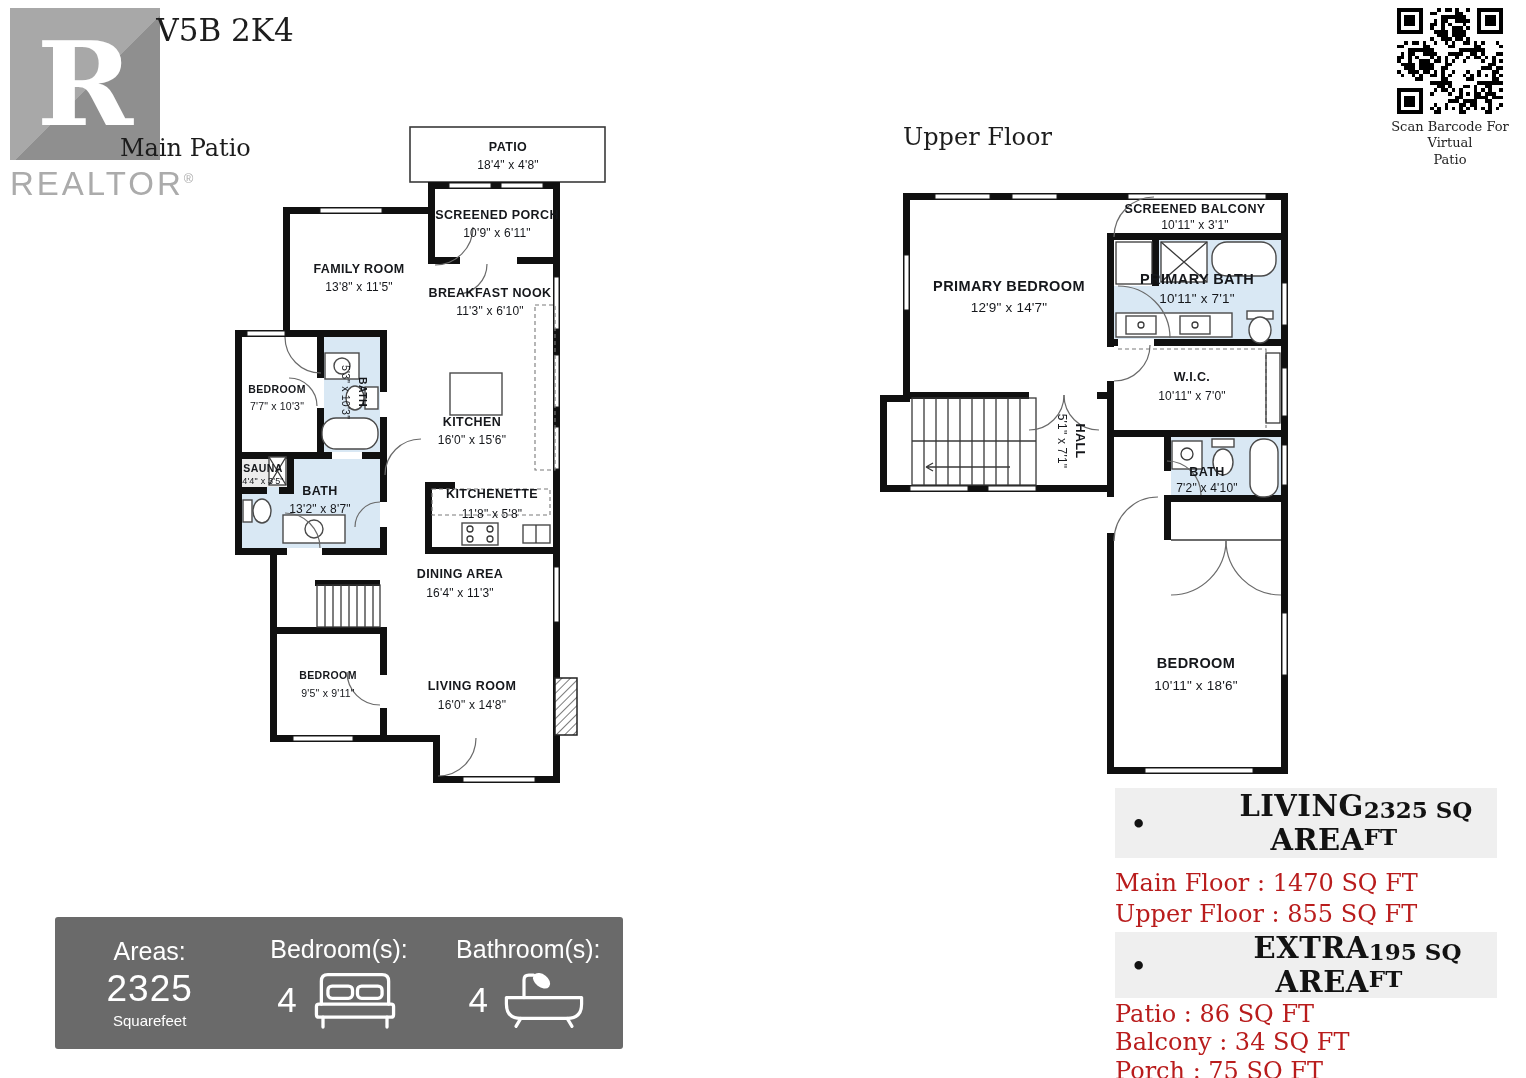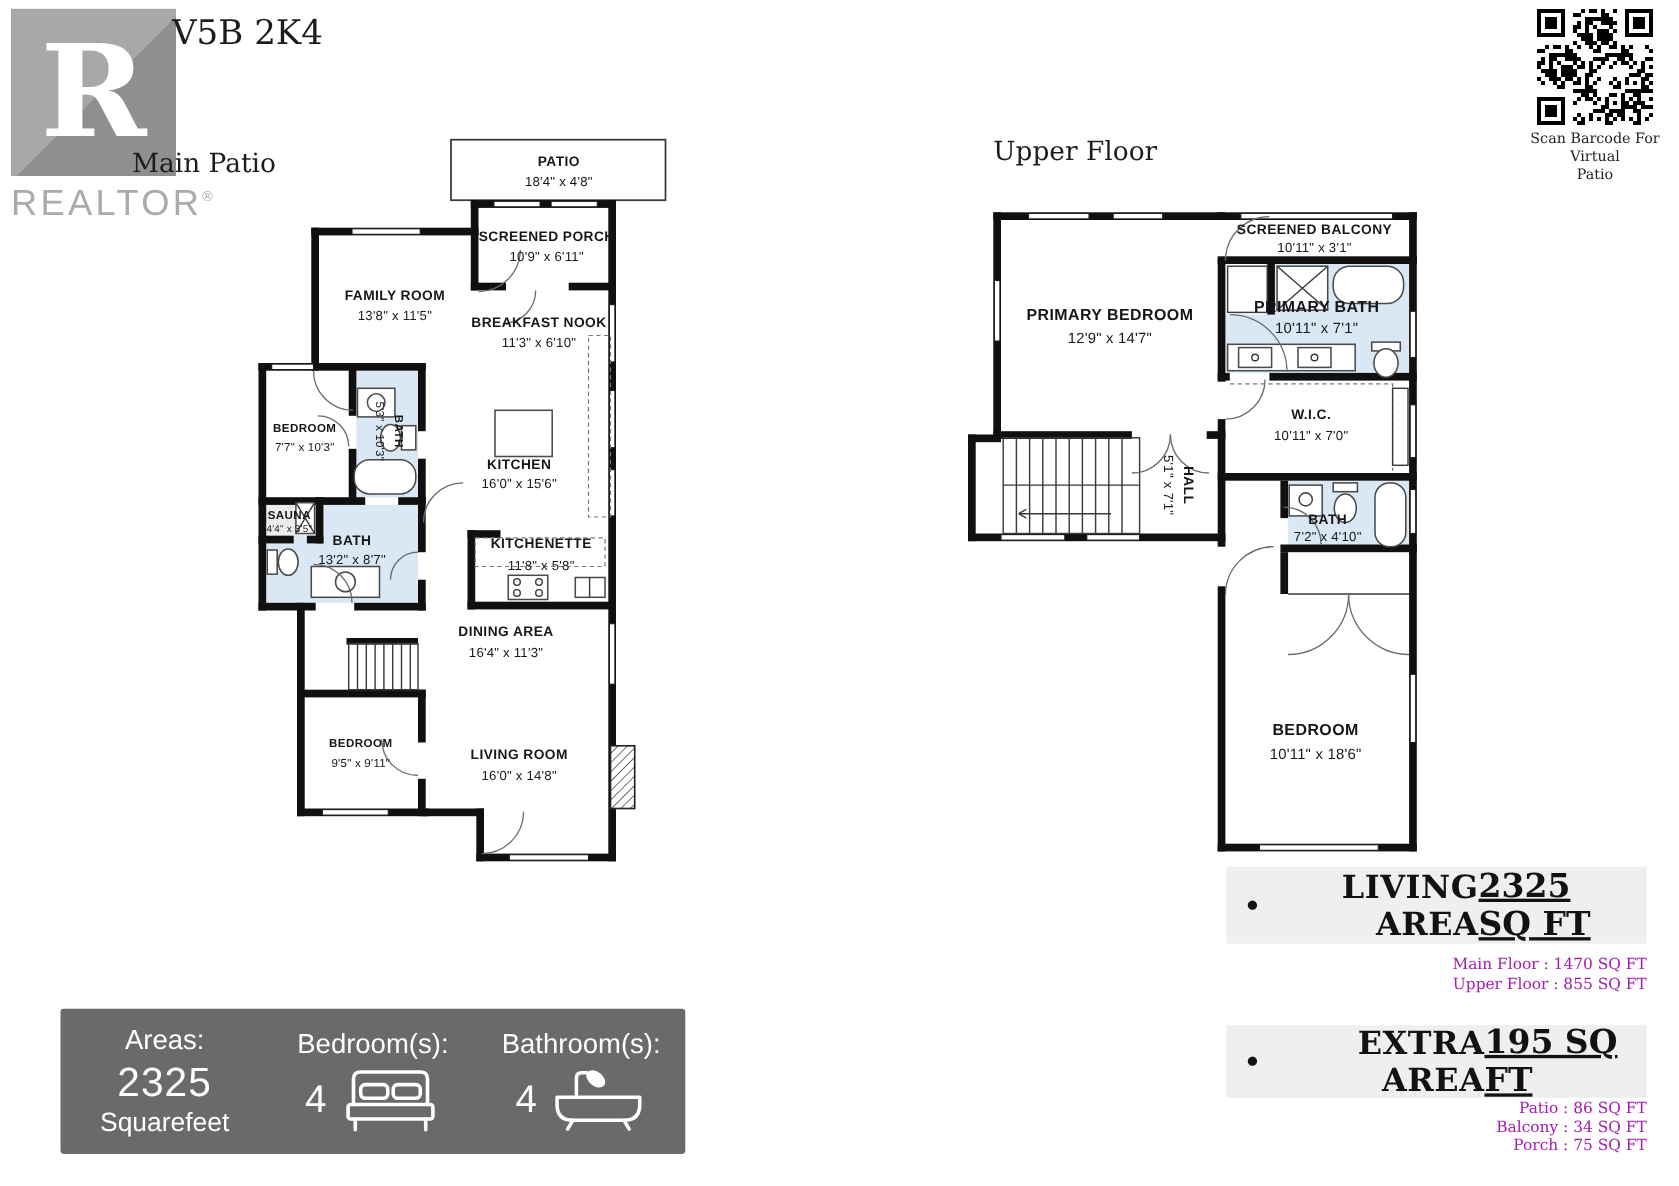--- a/index.html
+++ b/index.html
@@ -22,33 +22,33 @@
   .qr-wrap svg{width:106px;height:106px;display:block;margin:0 auto;background:#fff;}
   .qr-cap{margin-top:5px;font-family:"DejaVu Serif",serif;font-size:13px;color:#222;line-height:1.25;}
 
   
   .sumbox{position:absolute;left:1115px;width:382px;background:var(--panel,#efefef);
           display:flex;align-items:center;font-family:"DejaVu Serif",serif;font-weight:bold;color:#121212;}
   #livingbox{top:788px;height:70px;}
   #extrabox{top:932px;height:66px;}
   .bullet{font-size:24px;margin-left:16px;}
   .sum-label{font-size:29px;letter-spacing:.5px;margin-left:36px;text-align:right;}
-  .sum-value{font-size:30px;margin-left:auto;margin-right:14px;text-decoration:underline;}
-  .breakdown{position:absolute;left:1115px;width:382px;text-align:right;
-             font-family:"DejaVu Serif",serif;font-size:14px;color:#a21caf;line-height:1.3;}
+  .sum-value{font-size:23px;margin-left:auto;margin-right:14px;}
+  .breakdown{position:absolute;left:1115px;width:382px;text-align:left;
+             font-family:"DejaVu Serif",serif;font-size:24px;color:#b91c1c;line-height:1.3;}
   #living-bd{top:868px;}
   #extra-bd{top:1000px;line-height:1.18;}
 
   
   .stats{position:absolute;left:55px;top:917px;width:568px;height:132px;background:var(--bar,#6a6a6a);
          border-radius:3px;display:flex;color:#fff;}
   .stat-col{flex:1;display:flex;flex-direction:column;align-items:center;justify-content:center;gap:2px;}
   .s-label{font-size:25px;}
   .s-num{font-size:37px;font-weight:normal;letter-spacing:1px;}
-  .s-unit{font-size:24px;}
+  .s-unit{font-size:15px;}
   .stat-row{display:flex;align-items:center;gap:12px;margin-top:2px;}
   .s-count{font-size:35px;}
   .icon-svg{stroke:#fff;fill:none;stroke-width:4;stroke-linecap:round;stroke-linejoin:round;}
 
   
   .plan{position:absolute;}
   #main-plan{left:225px;top:115px;}
   #upper-plan{left:860px;top:183px;}
   .wall{fill:var(--wall,#101010);}
   .thin{fill:#fff;stroke:#3a3a3a;stroke-width:1.6;}

